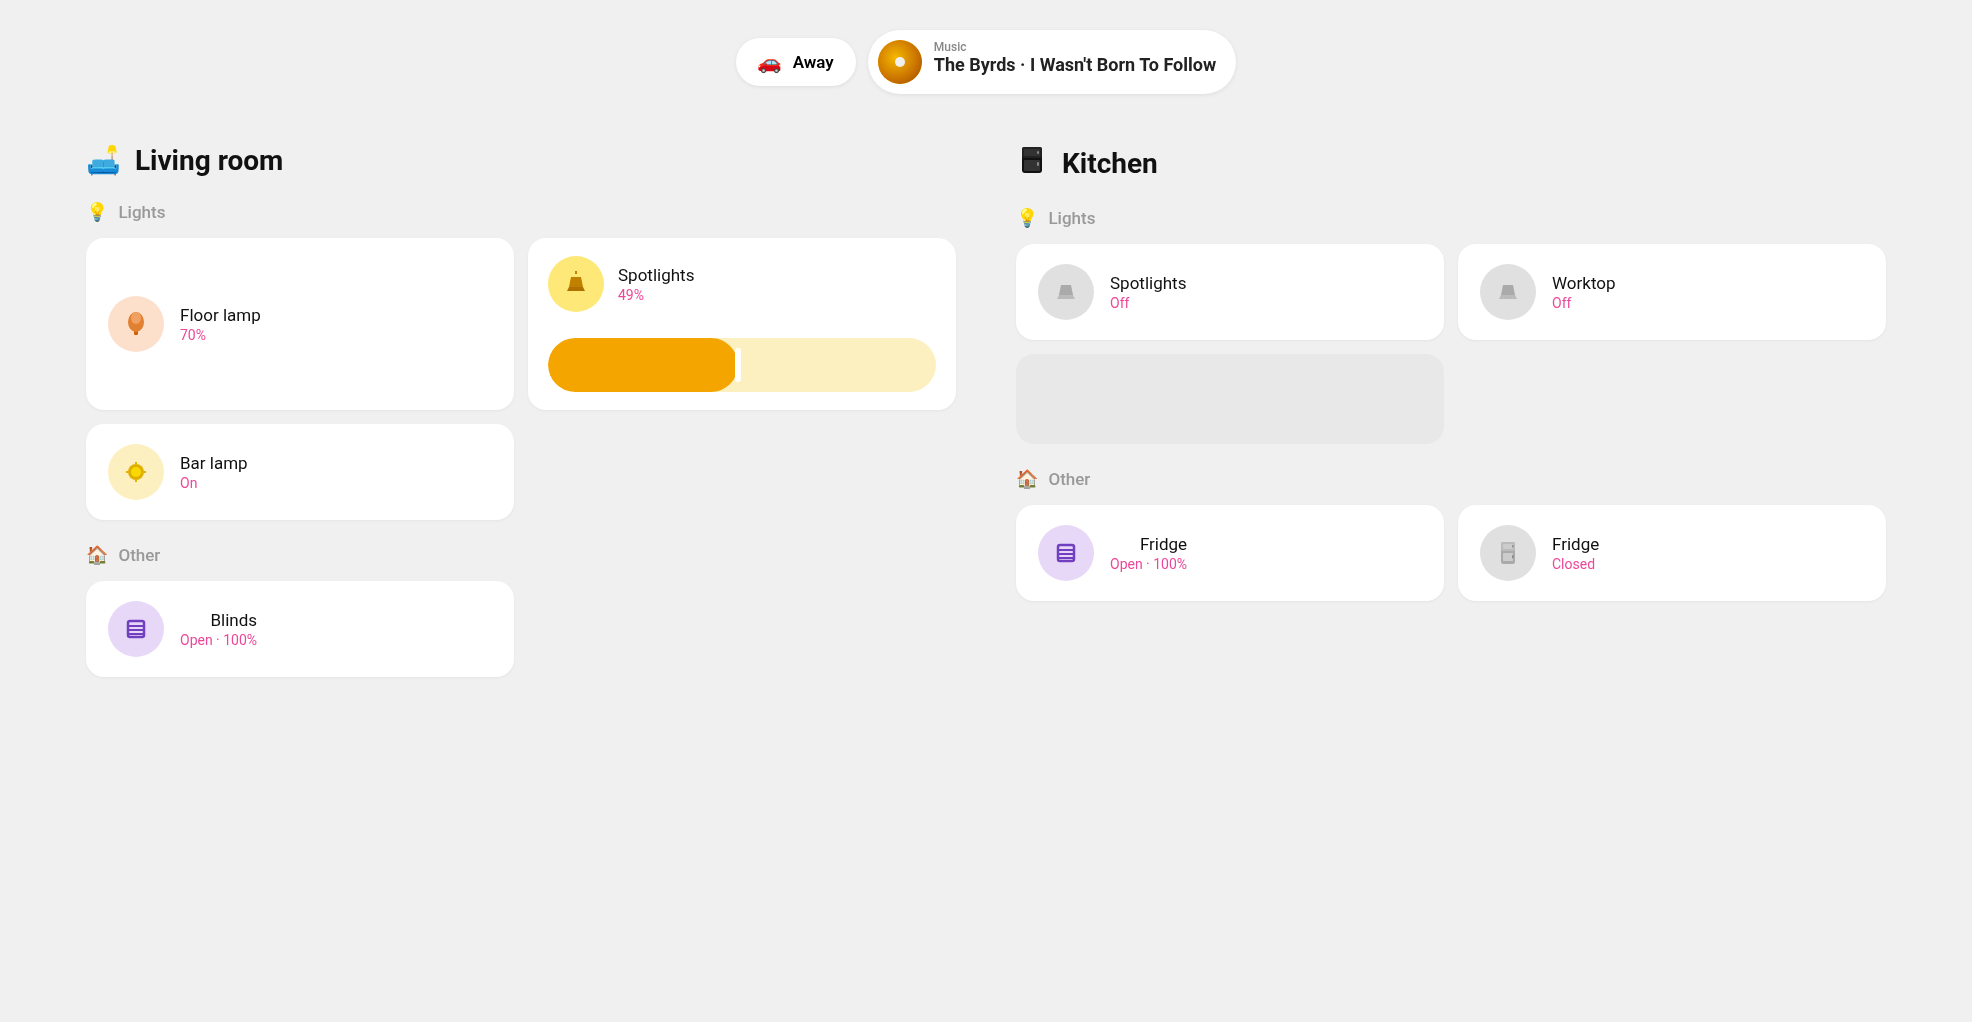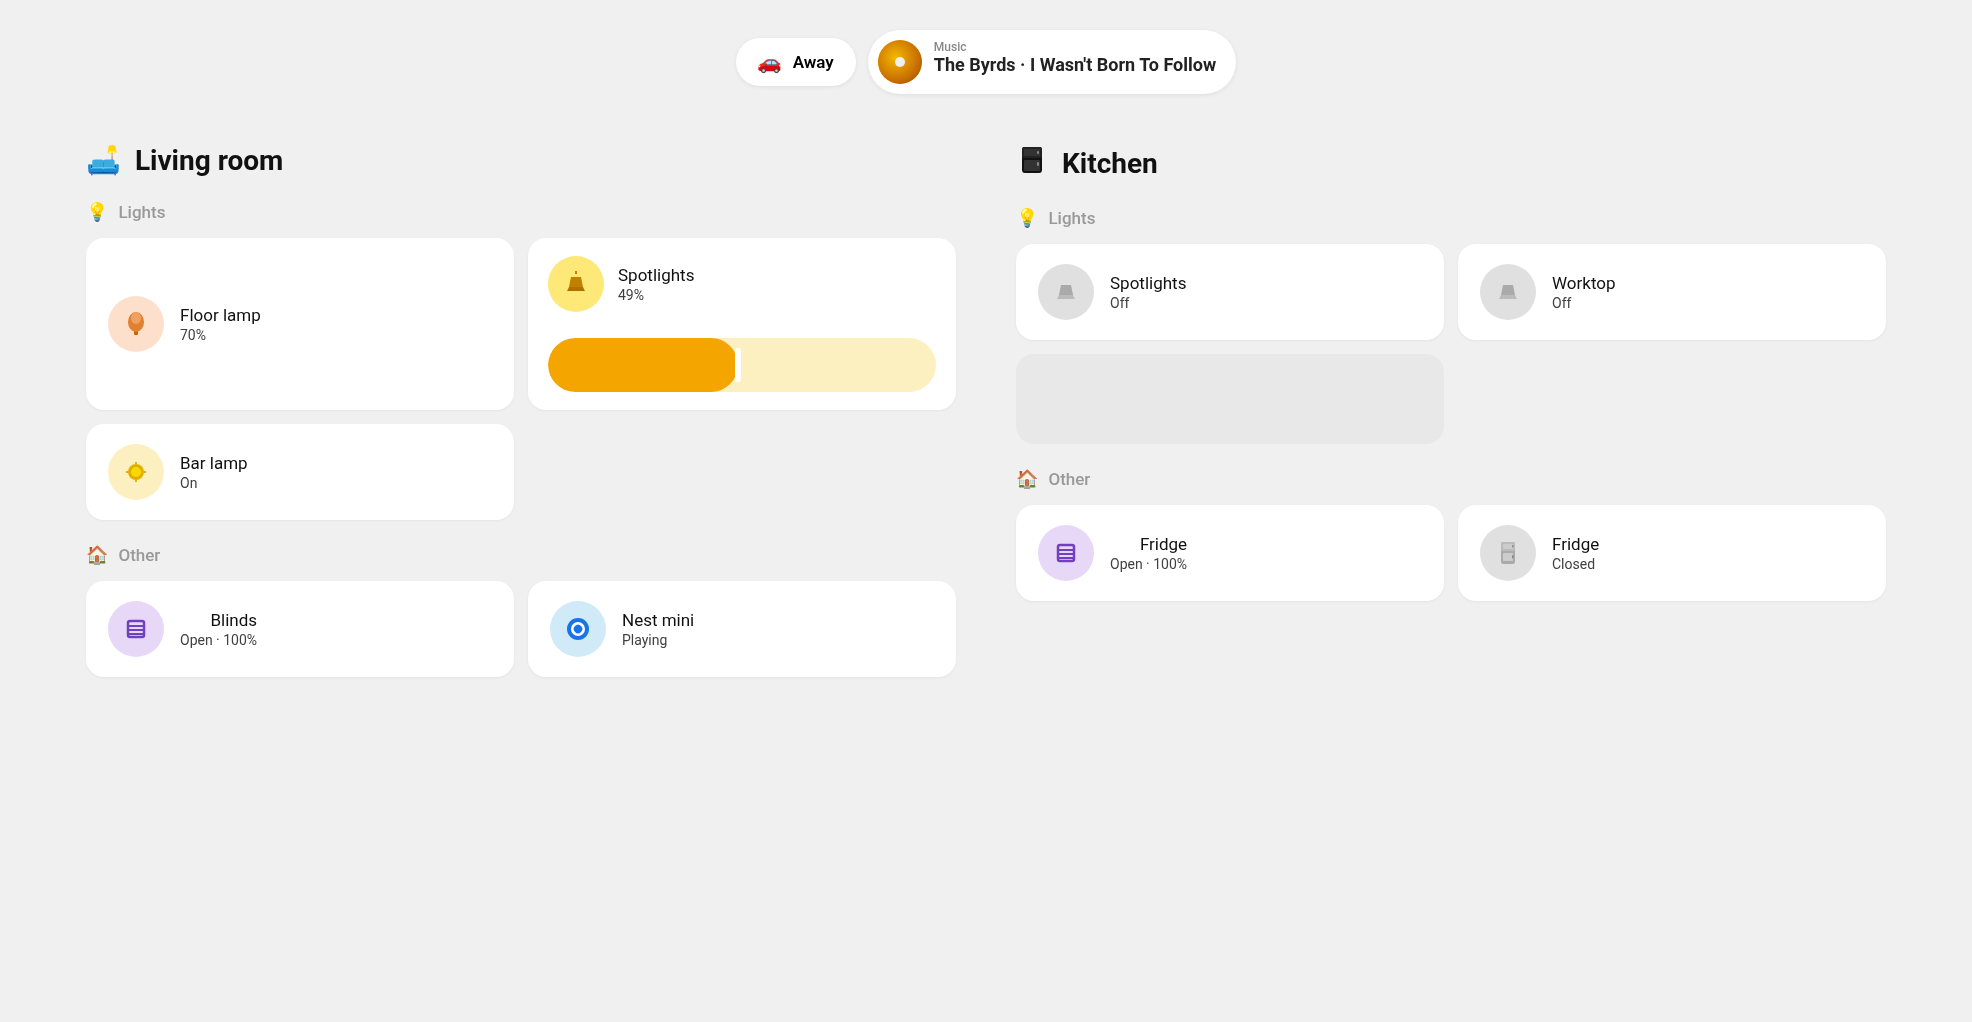--- a/index.html
+++ b/index.html
@@ -181,21 +181,21 @@
 
     .device-info {}
     .device-name {
       font-size: 17px;
       font-weight: 400;
       color: #111;
       text-align: right;
     }
     .device-status {
       font-size: 14px;
-      color: #404040;
+      color: #ec4899;
       margin-top: 2px;
     }
 
     
     .slider-container {
       width: 100%;
       margin-top: 10px;
     }
     .slider-track {
       width: 100%;
@@ -334,34 +334,20 @@
             <line x1="6" y1="15" x2="22" y2="15" stroke="#7040c0" stroke-width="2"></line>
             <line x1="6" y1="19" x2="22" y2="19" stroke="#7040c0" stroke-width="2"></line>
           </svg>
         </div>
         <div class="device-info">
           <div class="device-name">Blinds</div>
           <div class="device-status">Open · 100%</div>
         </div>
       </div>
 
-      <div class="device-card">
-        <div class="device-icon-circle icon-blue">
-          <svg width="30" height="30" viewBox="0 0 30 30" fill="none">
-            <circle cx="15" cy="15" r="11" fill="#1a73e8"></circle>
-            <circle cx="15" cy="15" r="7" fill="#fff"></circle>
-            <path d="M12 12 Q15 9 18 12 Q21 15 18 18 Q15 21 12 18 Q9 15 12 12Z" fill="#1a73e8"></path>
-            <circle cx="15" cy="15" r="2.5" fill="#1a73e8"></circle>
-          </svg>
-        </div>
-        <div class="device-info">
-          <div class="device-name">Nest mini</div>
-          <div class="device-status">Playing</div>
-        </div>
-      </div>
     </div>
   </div>
 
   <div class="room-section">
     <div class="room-header">
       <span class="room-icon">
         <svg width="32" height="32" viewBox="0 0 32 32" fill="none">
           <rect x="6" y="3" width="20" height="26" rx="3" fill="#111"></rect>
           <rect x="6" y="3" width="20" height="11" rx="2" fill="#222"></rect>
           <rect x="8" y="5" width="16" height="7" rx="1" fill="#333"></rect>

